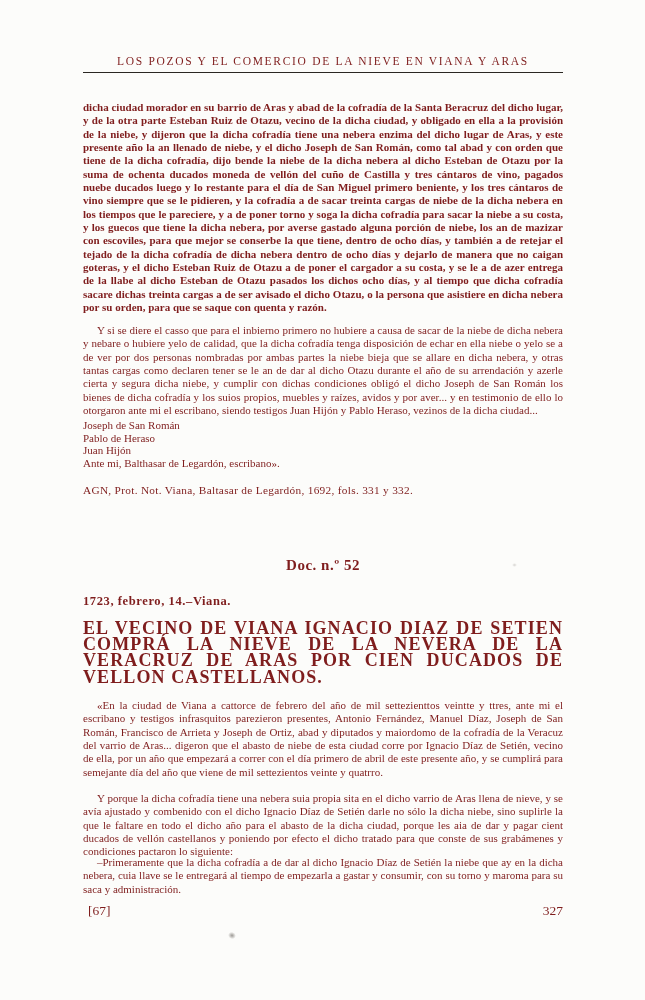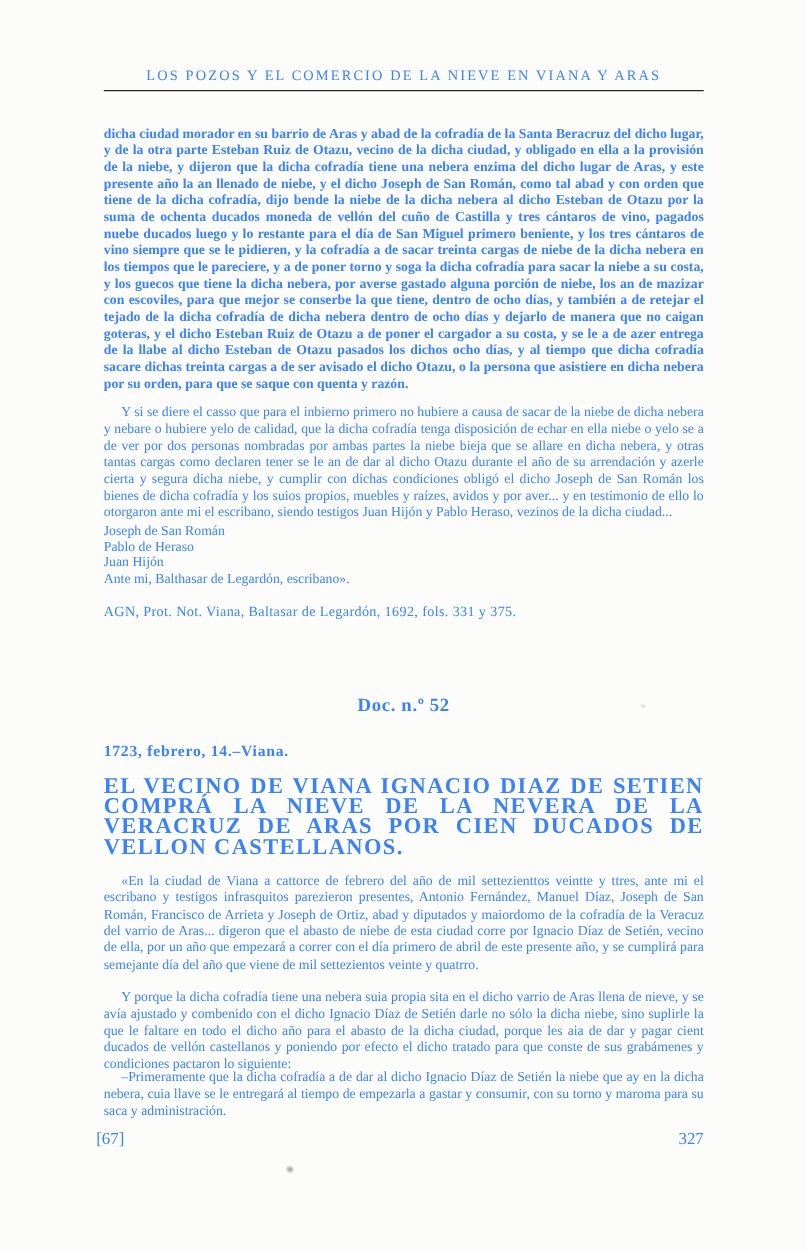--- a/index.html
+++ b/index.html
@@ -5,21 +5,21 @@
   html, body { margin: 0; padding: 0; }
   body {
     width: 645px; height: 1000px;
     font-family: "Liberation Serif", "DejaVu Serif", serif;
     background: #fcfcfa;
   }
   .page {
     position: relative;
     width: 645px; height: 1000px;
     background: #fcfcfa;
-    color: #3b82f6;
+    color: #7f1d1d;
     overflow: hidden;
   }
   .abs { position: absolute; left: 83px; width: 480px; }
 
   .running-header {
     top: 55px;
     text-align: center;
     font-size: 11.5px;
     letter-spacing: 1.7px;
     padding-bottom: 5px;
@@ -73,21 +73,21 @@
     font-weight: 600;
     letter-spacing: 1.1px;
     line-height: 16.2px;
     text-align: justify;
   }
 
   .p39-1 { top: 688px; }
   .p39-2 { top: 781px; }
   .p39-3 { top: 845px; }
 
-  .footer-left  { position: absolute; left: 77px;  top: 903px; font-size: 13.5px; }
+  .footer-left  { position: absolute; left: 88px;  top: 903px; font-size: 13.5px; }
   .footer-right { position: absolute; left: 533px; top: 903px; width: 30px; text-align: right; font-size: 13.5px; }
 
   .smudge {
     position: absolute; left: 228px; top: 932px;
     width: 8px; height: 7px; border-radius: 50%;
     background: radial-gradient(ellipse at center, rgba(115,110,104,0.7) 0%, rgba(115,110,104,0) 70%);
     transform: rotate(25deg);
   }
   .speck {
     position: absolute; left: 512px; top: 563px;
@@ -108,21 +108,21 @@
 
   <div class="abs signature-block">
     <div class="sig-names">
       <div>Joseph de San Román</div>
       <div>Pablo de Heraso</div>
       <div>Juan Hijón</div>
       <div>Ante mi, Balthasar de Legardón, escribano».</div>
     </div>
   </div>
 
-  <div class="abs citation">AGN, Prot. Not. Viana, Baltasar de Legardón, 1692, fols. 331 y 375.</div>
+  <div class="abs citation">AGN, Prot. Not. Viana, Baltasar de Legardón, 1692, fols. 331 y 332.</div>
 
   <div class="abs doc-heading">Doc. n.º 52</div>
 
   <div class="abs date-line">1723, febrero, 14.–Viana.</div>
 
   <div class="abs doc-title">EL VECINO DE VIANA IGNACIO DIAZ DE SETIEN COMPRÁ LA NIEVE DE LA NEVERA DE LA VERACRUZ DE ARAS POR CIEN DUCADOS DE VELLON CASTELLANOS.</div>
 
   <p class="abs body-text p39-1 indent">«En la ciudad de Viana a cattorce de febrero del año de mil settezienttos veintte y ttres, ante mi el escribano y testigos infrasquitos parezieron presentes, Antonio Fernández, Manuel Díaz, Joseph de San Román, Francisco de Arrieta y Joseph de Ortiz, abad y diputados y maiordomo de la cofradía de la Veracuz del varrio de Aras... digeron que el abasto de niebe de esta ciudad corre por Ignacio Díaz de Setién, vecino de ella, por un año que empezará a correr con el día primero de abril de este presente año, y se cumplirá para semejante día del año que viene de mil settezientos veinte y quatrro.</p>
 
   <p class="abs body-text p39-2 indent">Y porque la dicha cofradía tiene una nebera suia propia sita en el dicho varrio de Aras llena de nieve, y se avía ajustado y combenido con el dicho Ignacio Díaz de Setién darle no sólo la dicha niebe, sino suplirle la que le faltare en todo el dicho año para el abasto de la dicha ciudad, porque les aia de dar y pagar cient ducados de vellón castellanos y poniendo por efecto el dicho tratado para que conste de sus grabámenes y condiciones pactaron lo siguiente:</p>

